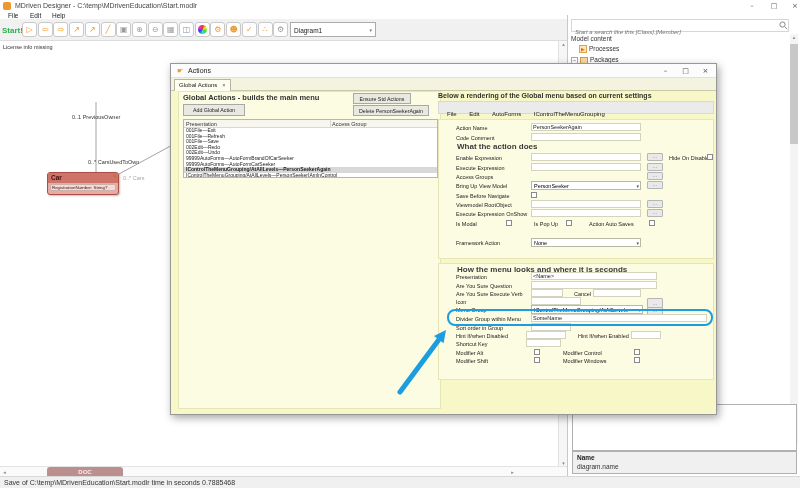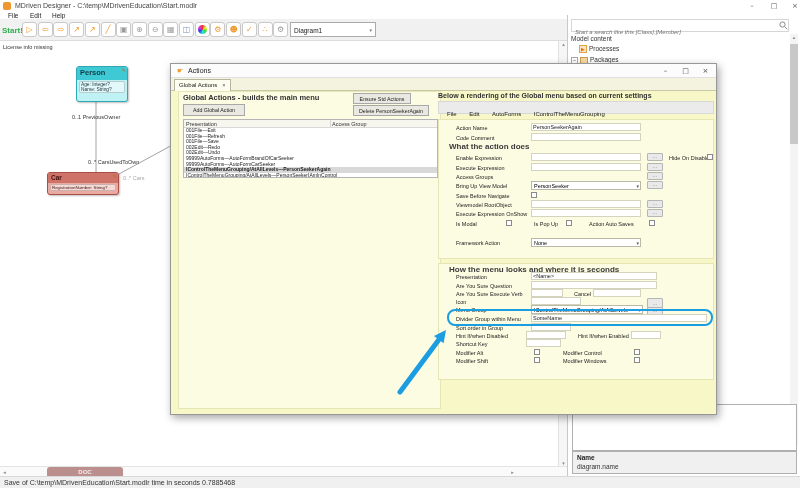--- a/index.html
+++ b/index.html
@@ -67,21 +67,21 @@
   .dialog { left:170px; top:63px; width:547px; height:352px; background:#f7f7c8; border:1px solid #979797; box-shadow:2px 3px 8px rgba(0,0,0,.35); }
   .dtitle { left:0; top:0; width:545px; height:14px; background:#fcfcfc; border-bottom:1px solid #e0e0e0; }
   .dticon { left:6px; top:3px; font-size:7px; color:#f09a2e; font-family:"DejaVu Sans",sans-serif; }
   .dttxt { left:17px; top:3px; font-size:7px; color:#222; }
   .dwbtn { top:1px; width:17px; height:12px; font-size:7px; color:#444; text-align:center; line-height:12px; font-family:"DejaVu Sans",sans-serif; }
   .dtabbar { left:0; top:14px; width:545px; height:13px; background:#f3f3df; border-bottom:1px solid #c9c9a8; }
   .dtab { left:3px; top:1px; height:12px; background:#fdfdf0; border:1px solid #b5b5a0; border-bottom:none; padding:2px 4px 0 4px; font-size:6px; color:#222; }
   .dtab .x { margin-left:5px; color:#555; font-size:5.5px; }
   .grp { background:#fcfce2; border:1px solid #e5e5b5; }
   .ghdr { font-size:7.5px; font-weight:600; color:#333; }
-  .shdr { font-size:8px; font-weight:600; color:#3a3a3a; }
+  .shdr { font-size:8px; font-weight:600; color:#3a3a3a;margin-left:8px; }
   .dlgbtn { background:#e9e9e1; border:1px solid #a8a8a8; font-size:5.3px; color:#222; text-align:center; overflow:hidden; white-space:nowrap; }
   .list { background:#fff; border:1px solid #b5b5b5; overflow:hidden; }
   .lhead { height:8px; background:#f7f7f0; border-bottom:1px solid #d8d8d8; font-size:5.5px; color:#333; position:relative; }
   .lhead .c1 { position:absolute; left:2px; top:1px; }
   .lhead .c2 { position:absolute; left:148px; top:1px; }
   .lhead .div { position:absolute; left:146px; top:0; width:1px; height:8px; background:#d8d8d8; }
   .lrow { height:5.6px; line-height:5.6px; font-size:5px; color:#222; padding-left:2px; white-space:nowrap; overflow:hidden; }
   .lrow.selrow { background:#d8d8d8; font-weight:bold; }
   .mbar { background:#ebebeb; border:1px solid #d8d8d8; }
   .mitem { display:inline-block; font-size:6px; color:#222; margin:2px 0 0 8px; }
@@ -141,30 +141,20 @@
     </div>
   </div>
 
   <div class="abs license nw">License info missing</div>
 
   <svg class="abs z1" style="left:0;top:41px" width="567" height="425">
     <line x1="96" y1="61" x2="96" y2="131" stroke="#8a8a8a" stroke-width="0.8"></line>
     <line x1="119" y1="133" x2="176" y2="102" stroke="#8a8a8a" stroke-width="0.8"></line>
   </svg>
 
-  <div class="abs clsbox z2" style="left:76px;top:66px;width:52px;height:36px;background:#bef2f5;border:1px solid #2fa8b5">
-    <div class="hd" style="background:#3fc9d5;font-size:7.5px;color:#123c46;height:13px">Person</div>
-    <span class="noteic">✎</span>
-    <div class="bd">
-        <div class="attrbox">
-      <div class="attr">Age: Integer?</div>
-      <div class="attr">Name: String?</div>
-    </div>
-      </div>
-  </div>
   <div class="abs asl z2 nw" style="left:72px;top:114px">0..1 PreviousOwner</div>
   <div class="abs asl z2 nw" style="left:88px;top:159px">0..* CarsUsedToOwn</div>
   <div class="abs clsbox z2" style="left:47px;top:172px;width:72px;height:23px;background:#eaaaa2;border:1px solid #a85048">
     <div class="hd" style="background:#cf7268;font-size:6.5px;color:#42120d;height:10px">Car</div>
     <span class="noteic">✎</span>
     <div class="bd">
         <div class="attrbox">
       <div class="attr" style="font-size:4.4px;color:#3a1511">RegistrationNumber: String?</div>
     </div>
       </div>

